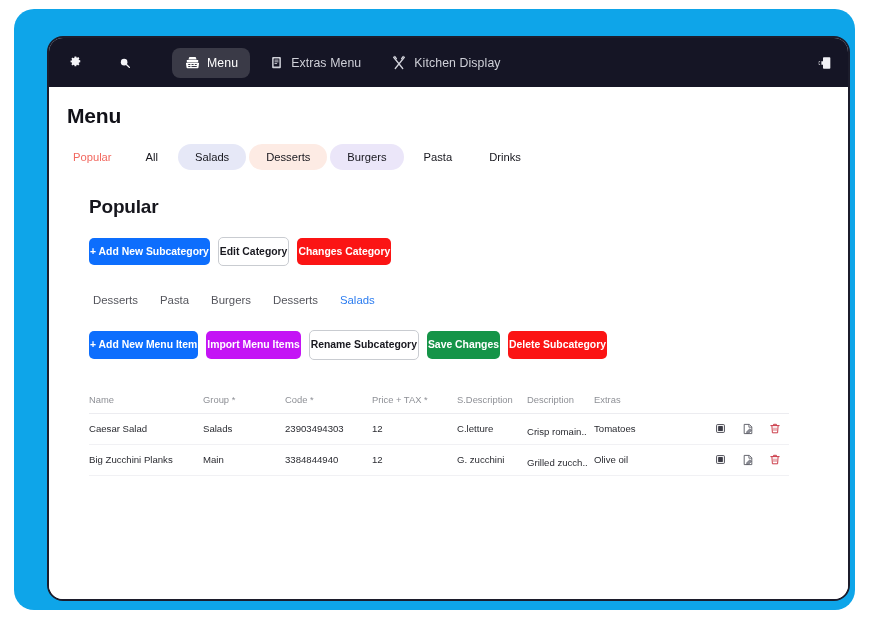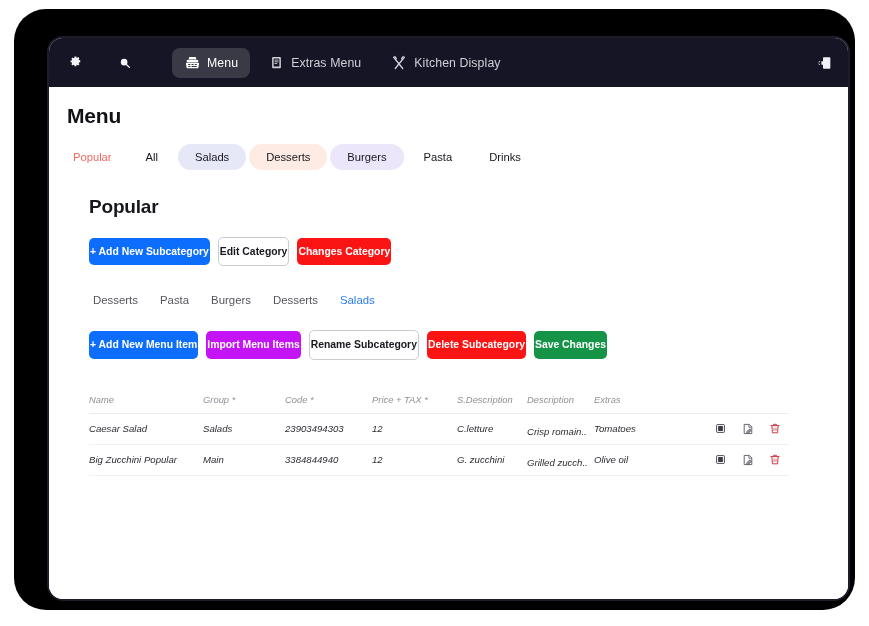--- a/index.html
+++ b/index.html
@@ -10,22 +10,22 @@
     background: #ffffff;
     font-family: "Liberation Sans", sans-serif;
     overflow: hidden;
   }
 
   
   .bezel {
     position: absolute;
     left: 14px; top: 9px;
     width: 841px; height: 601px;
-    background: #000000;
-    border-radius: 32px;
+    background: #0ea5e9;
+    border-radius: 20px;
   }
   .bezel-inner {
     position: absolute;
     left: 33px; top: 27px;
     width: 803px; height: 565px;
     background: #ffffff;
     border: 2px solid #1c1c2b;
     border-radius: 16px;
     overflow: hidden;
     display: flex;
@@ -162,21 +162,21 @@
     font-weight: 400;
   }
   .tbl-body-row {
     border-bottom: 1px solid #f1f1f4;
     height: 31px;
   }
   .tbl-body-row .c {
     font-size: 9.6px;
     color: #2a2b31;
   }
-  .c { overflow: hidden; white-space: nowrap; text-overflow: ellipsis; font-style: italic; }
+  .c { overflow: hidden; white-space: nowrap; text-overflow: ellipsis; }
   .c-name   { flex: 0 0 114px; }
   .c-group  { flex: 0 0 82px; }
   .c-code   { flex: 0 0 87px; }
   .c-price  { flex: 0 0 85px; }
   .c-sdesc  { flex: 0 0 70px; }
   .c-desc   { flex: 0 0 67px; }
   .c-extras { flex: 0 0 60px; }
   .c-actions {
     flex: 1 1 auto;
     display: flex; align-items: center; justify-content: flex-end;
@@ -309,22 +309,22 @@
           </div>
           <div class="sub-tab active">
             <span>Salads</span>
           </div>
         </div>
 
         <div class="btn-row">
           <button class="btn btn-blue">+ Add New Menu Item</button>
           <button class="btn btn-purple">Import Menu Items</button>
           <button class="btn btn-white">Rename Subcategory</button>
+          <button class="btn btn-green">Save Changes</button>
           <button class="btn btn-red">Delete Subcategory</button>
-          <button class="btn btn-green">Save Changes</button>
         </div>
 
         <div class="tbl">
 
           <div class="tbl-row tbl-head">
             <div class="c c-name">Name</div>
             <div class="c c-group">Group *</div>
             <div class="c c-code">Code *</div>
             <div class="c c-price">Price + TAX *</div>
             <div class="c c-sdesc">S.Description</div>
@@ -360,21 +360,21 @@
                   <path d="M3.6 6.2h16.8" stroke-linecap="round"></path>
                   <path d="M9.2 6.2V3.6h5.6v2.6"></path>
                   <path d="M5.8 6.4l1 14.2h10.4l1-14.2"></path>
                   <path d="M10 10.4v6.4M14 10.4v6.4" stroke-width="1.5"></path>
                 </svg>
               </span>
             </div>
           </div>
 
           <div class="tbl-row tbl-body-row">
-            <div class="c c-name">Big Zucchini Popular</div>
+            <div class="c c-name">Big Zucchini Planks</div>
             <div class="c c-group">Main</div>
             <div class="c c-code">3384844940</div>
             <div class="c c-price">12</div>
             <div class="c c-sdesc">G. zucchini</div>
             <div class="c c-desc desc-shift">Grilled zucch..</div>
             <div class="c c-extras">Olive oil</div>
             <div class="c-actions">
               <span class="act">
                 <svg width="11" height="11" viewBox="0 0 24 24" fill="none" stroke="#3b3b45" stroke-width="2">
                   <rect x="3.5" y="3.5" width="17" height="17" rx="1.6"></rect>

